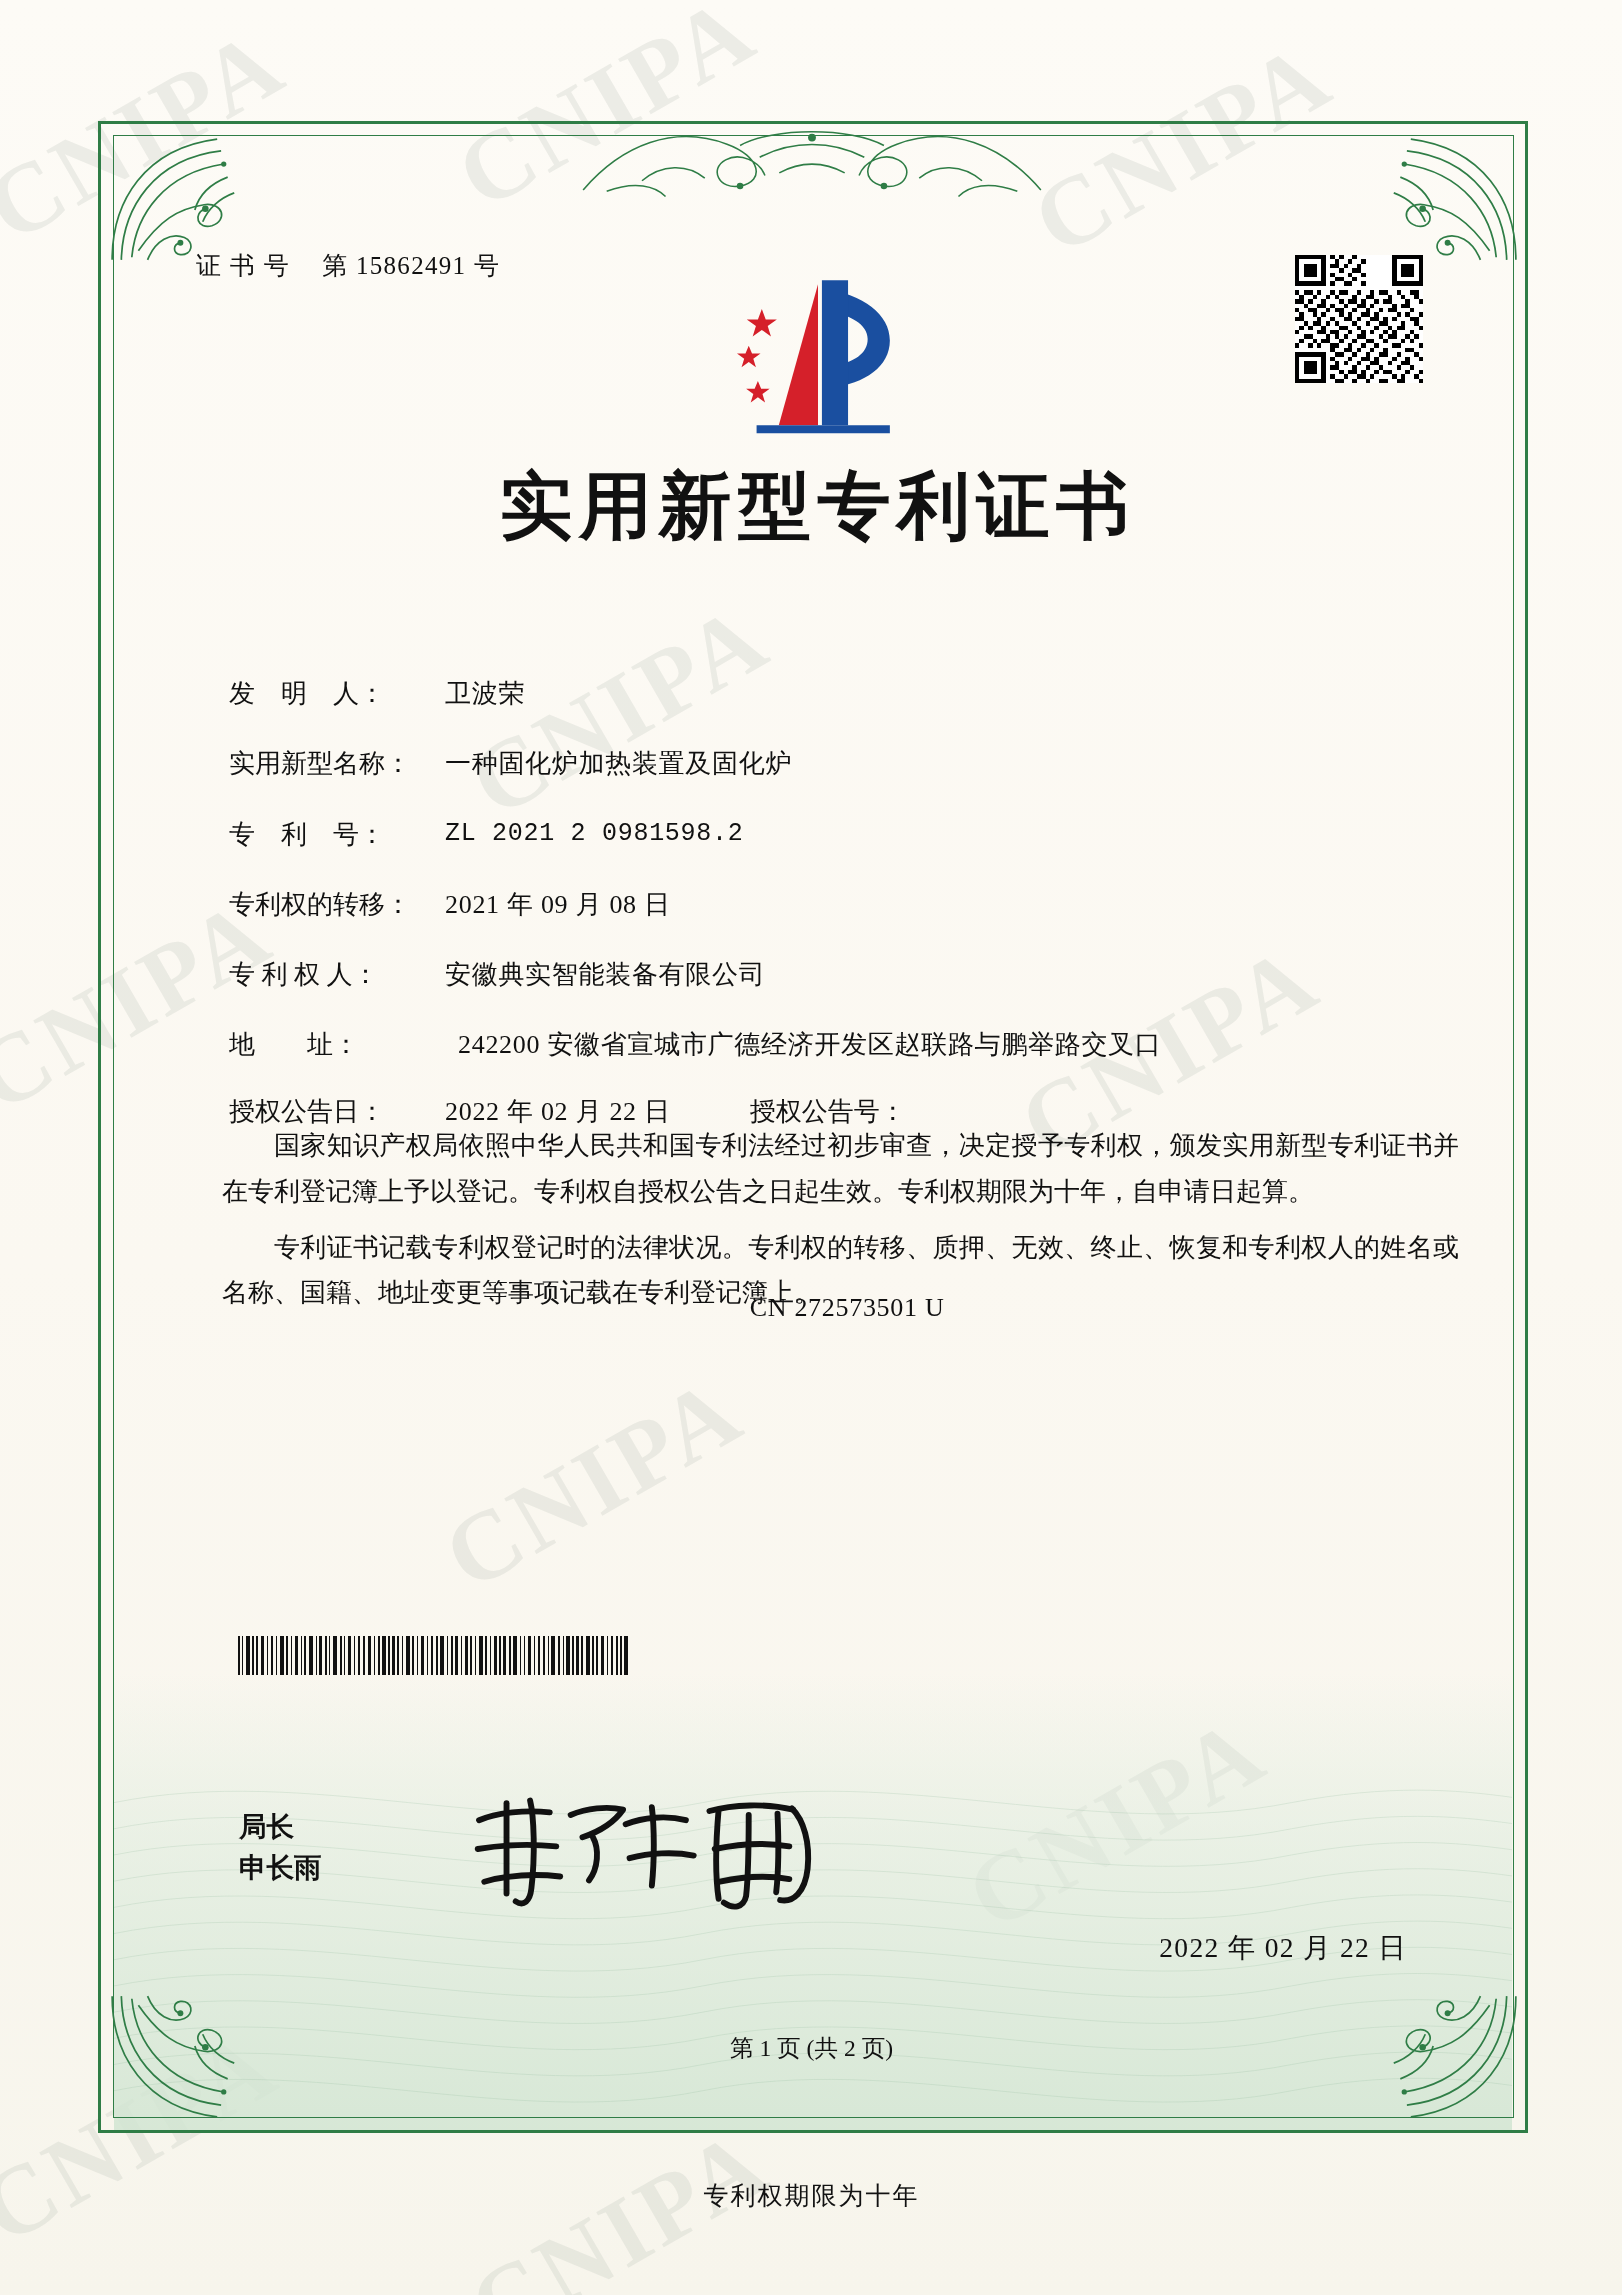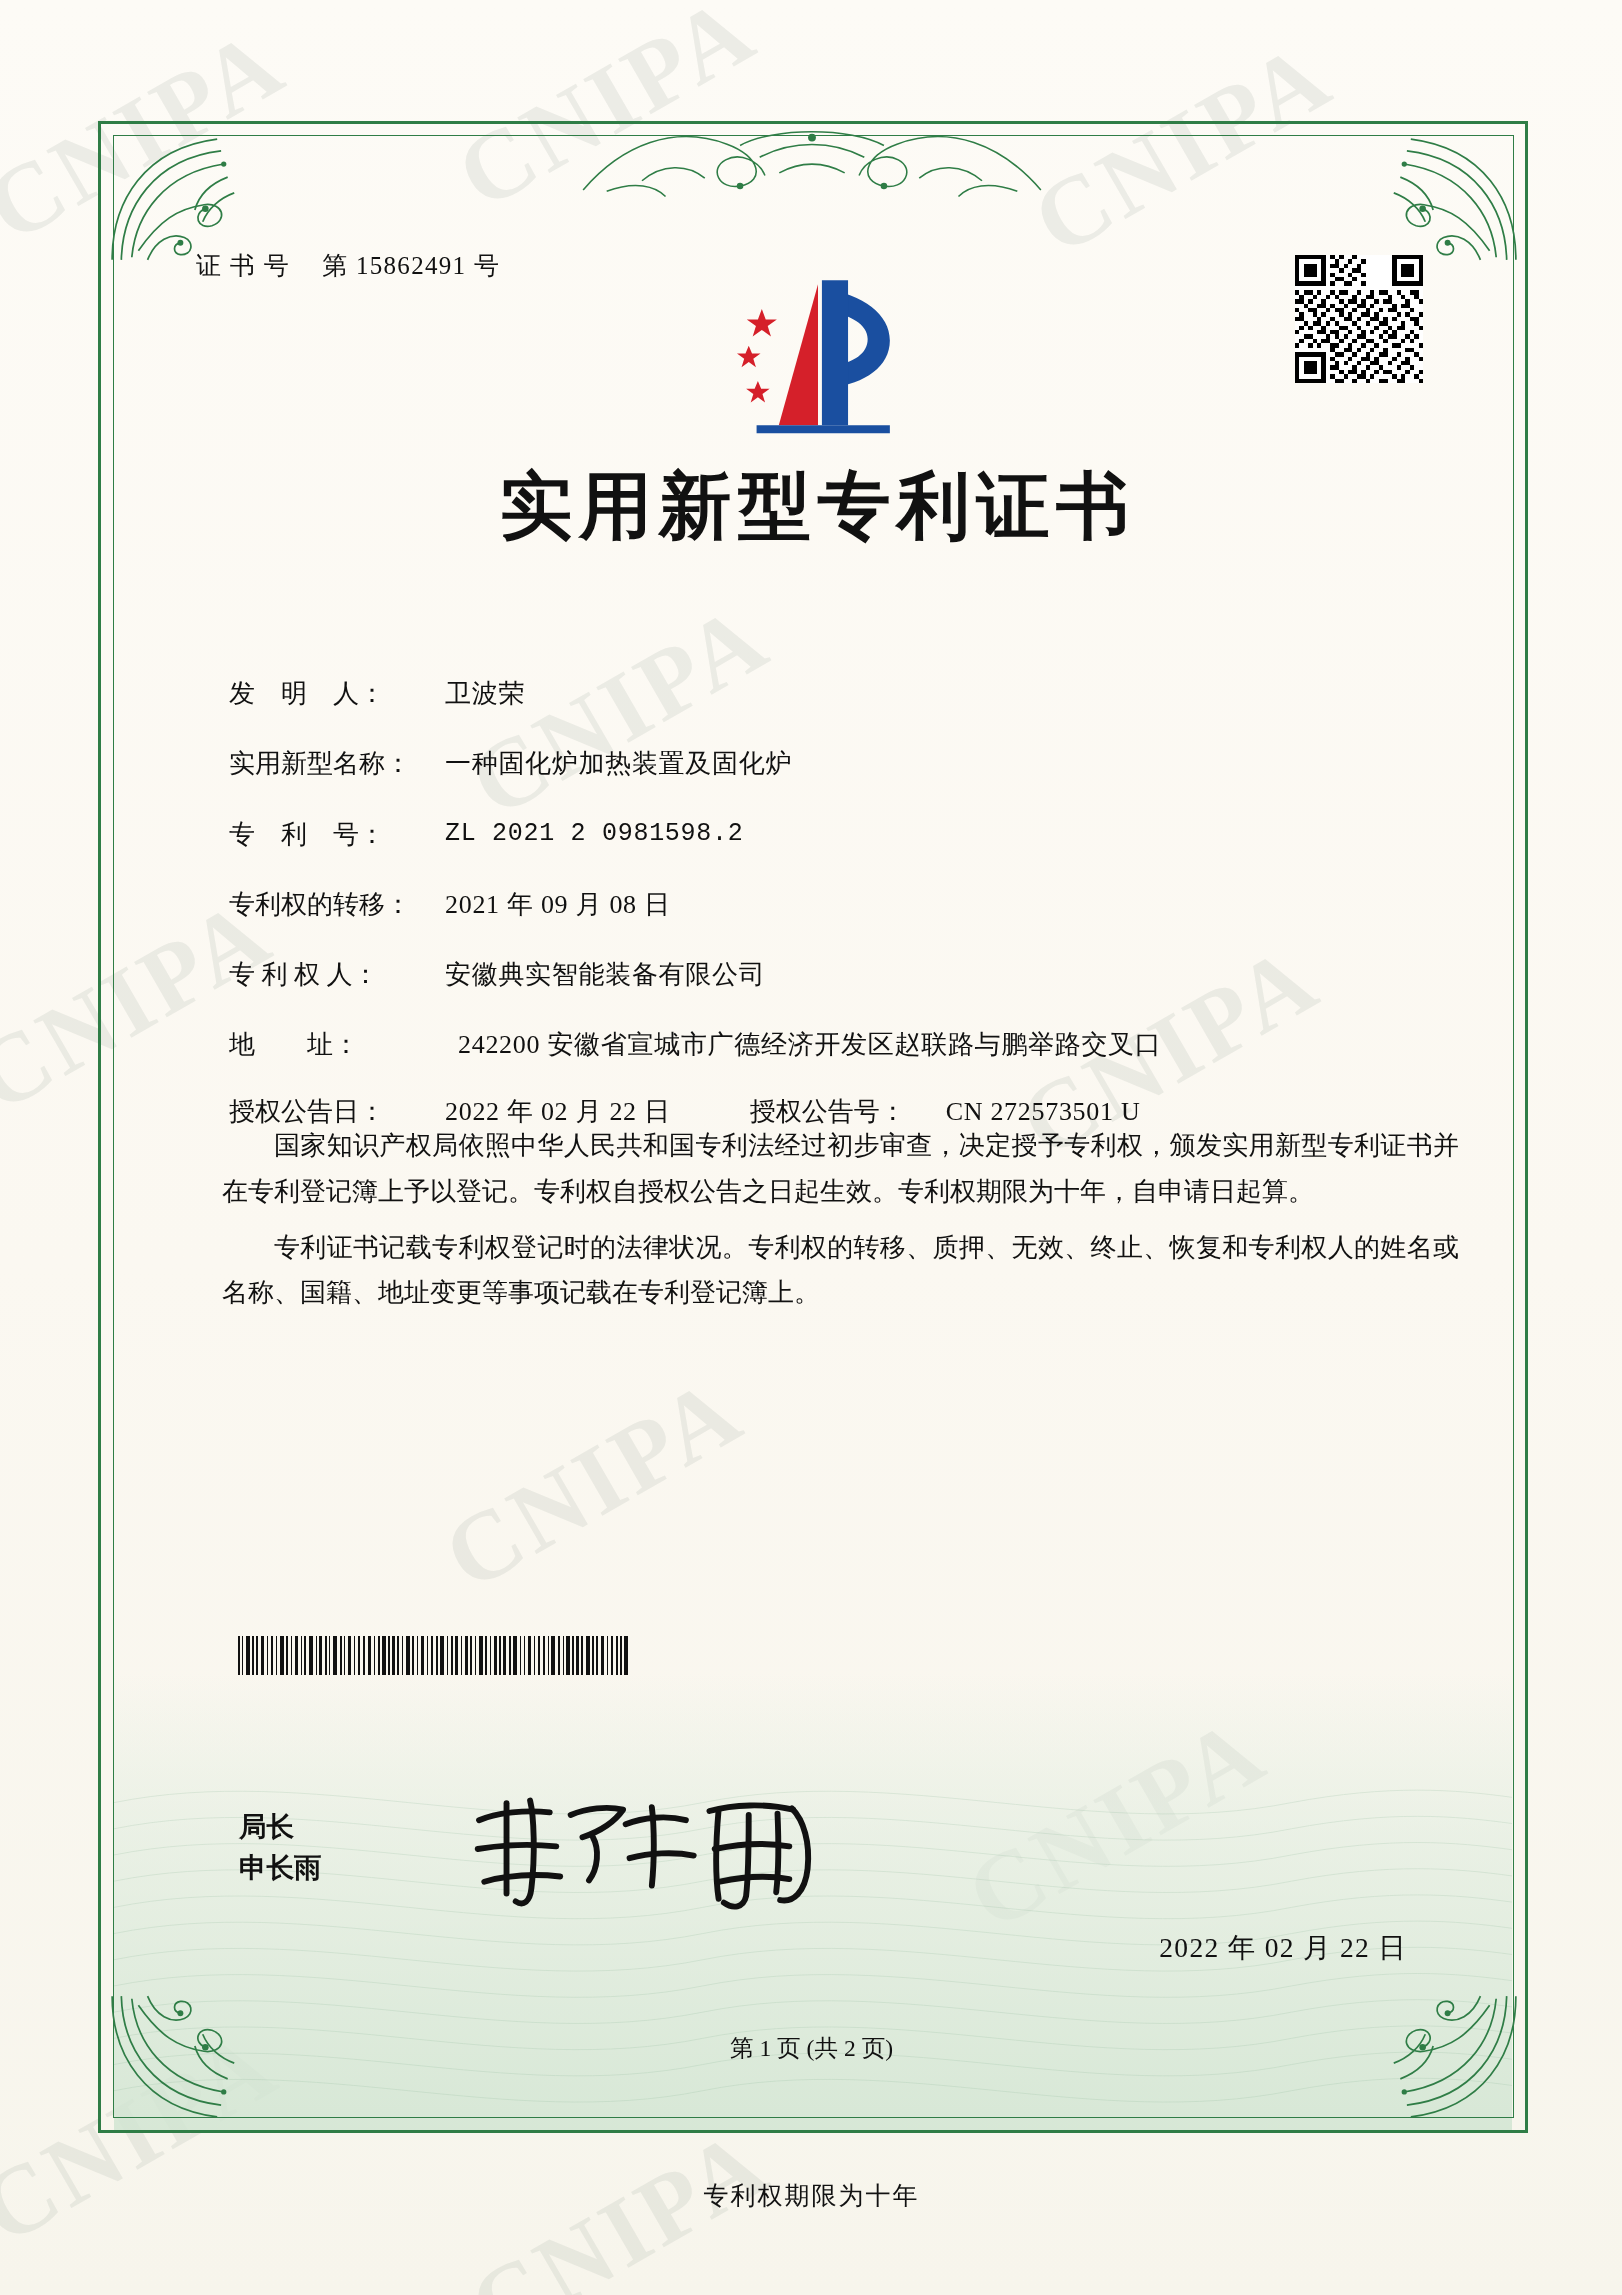--- a/index.html
+++ b/index.html
@@ -166,20 +166,21 @@
     letter-spacing: 0.7px;
   }
   .field-value.mono {
     font-family: "Liberation Mono", monospace;
     font-size: 25px;
     letter-spacing: 0.7px;
   }
   .field-row.two-col .seg2 {
     margin-left: 79px;
     display: flex;
+    flex-direction: column;
   }
   .field-row.two-col .seg2 .field-label { width: 196px; flex: 0 0 196px; }
 
   .paragraphs {
     position: absolute;
     left: 26px;
     top: 874px;
     width: 1237px;
     font-size: 26px;
     line-height: 1.75;

